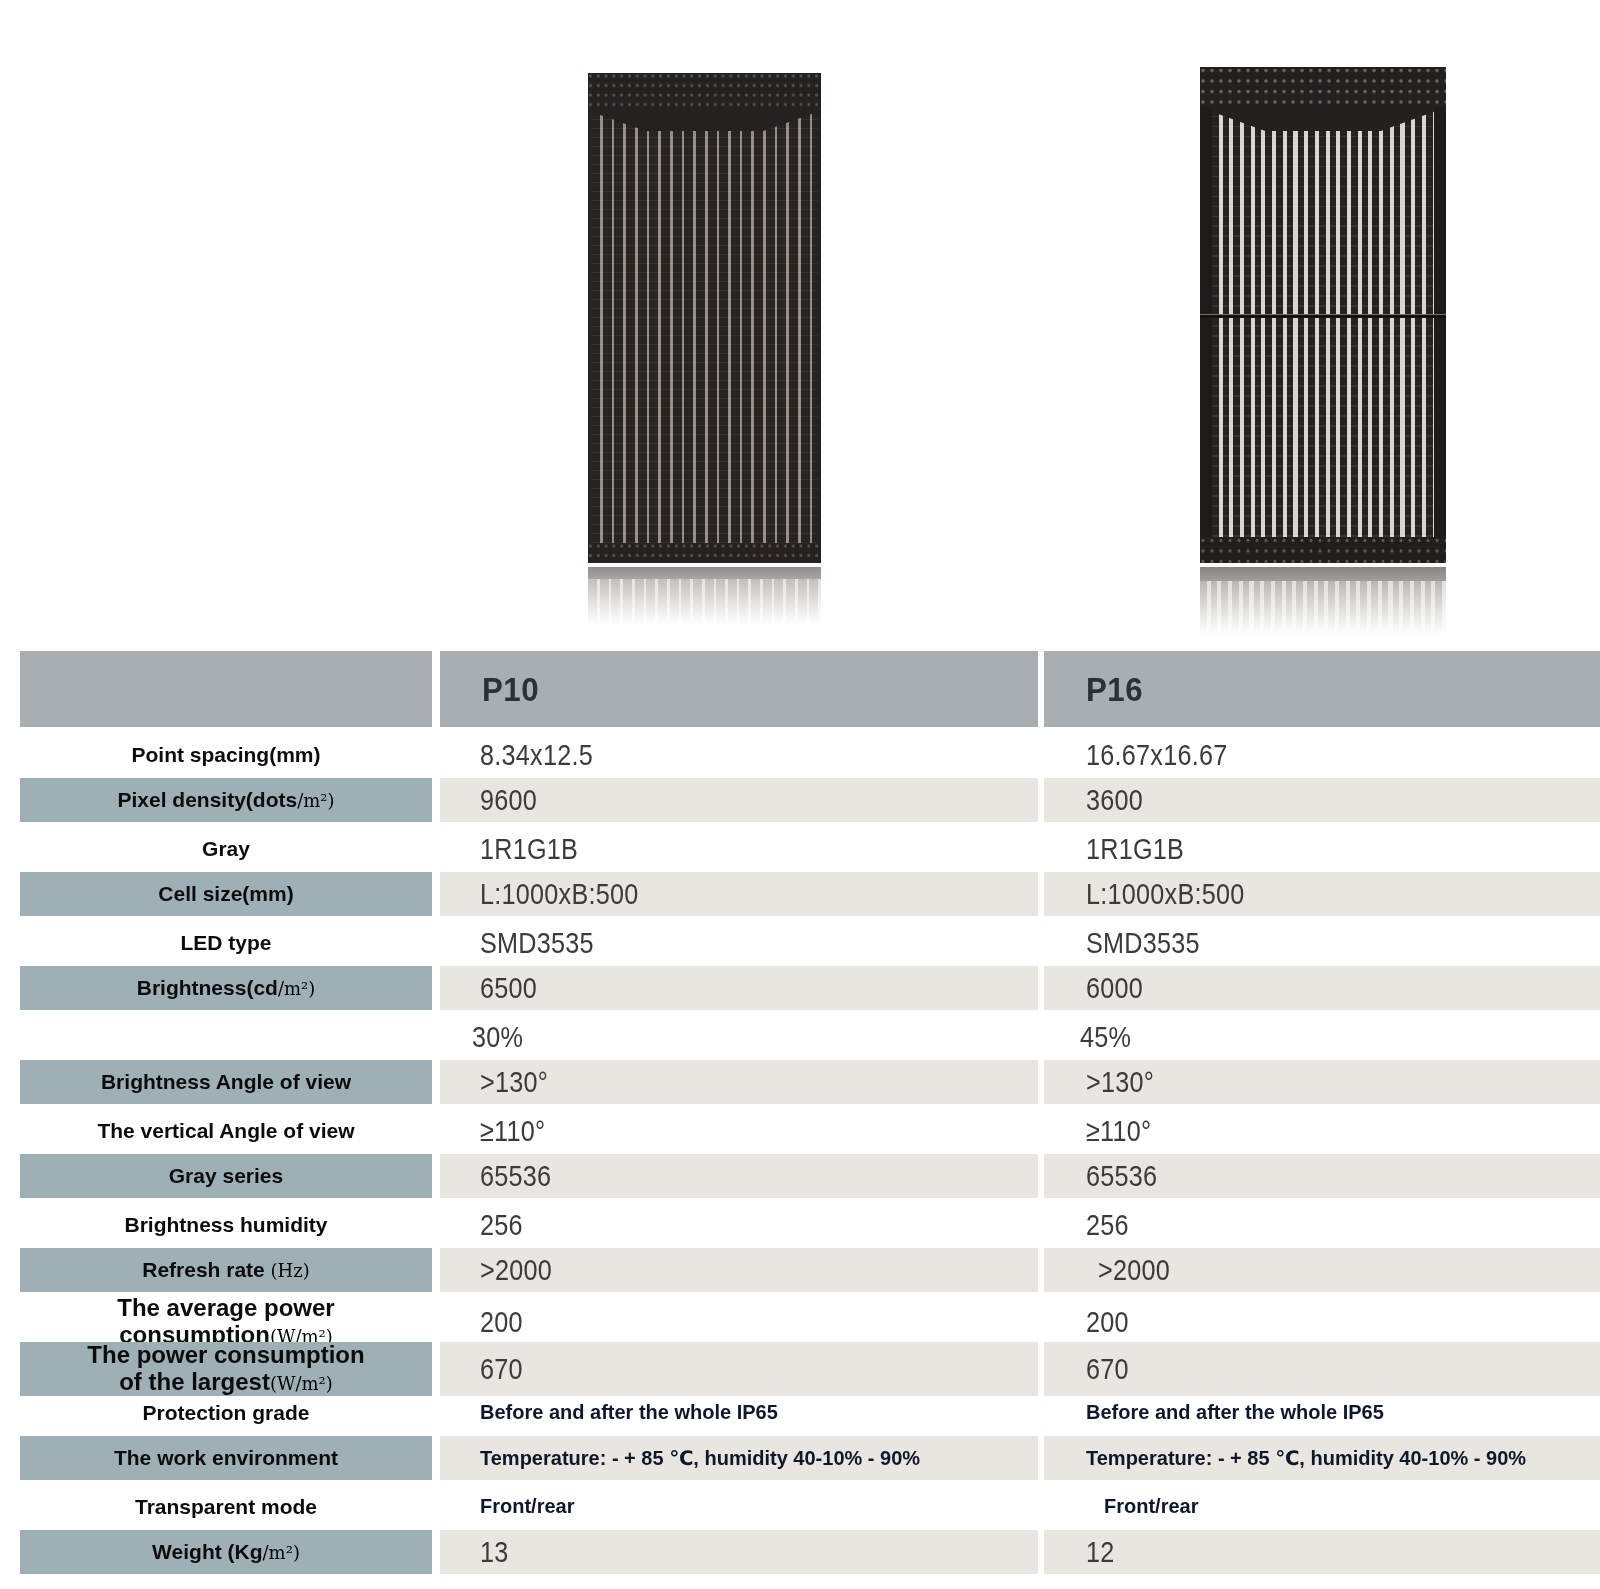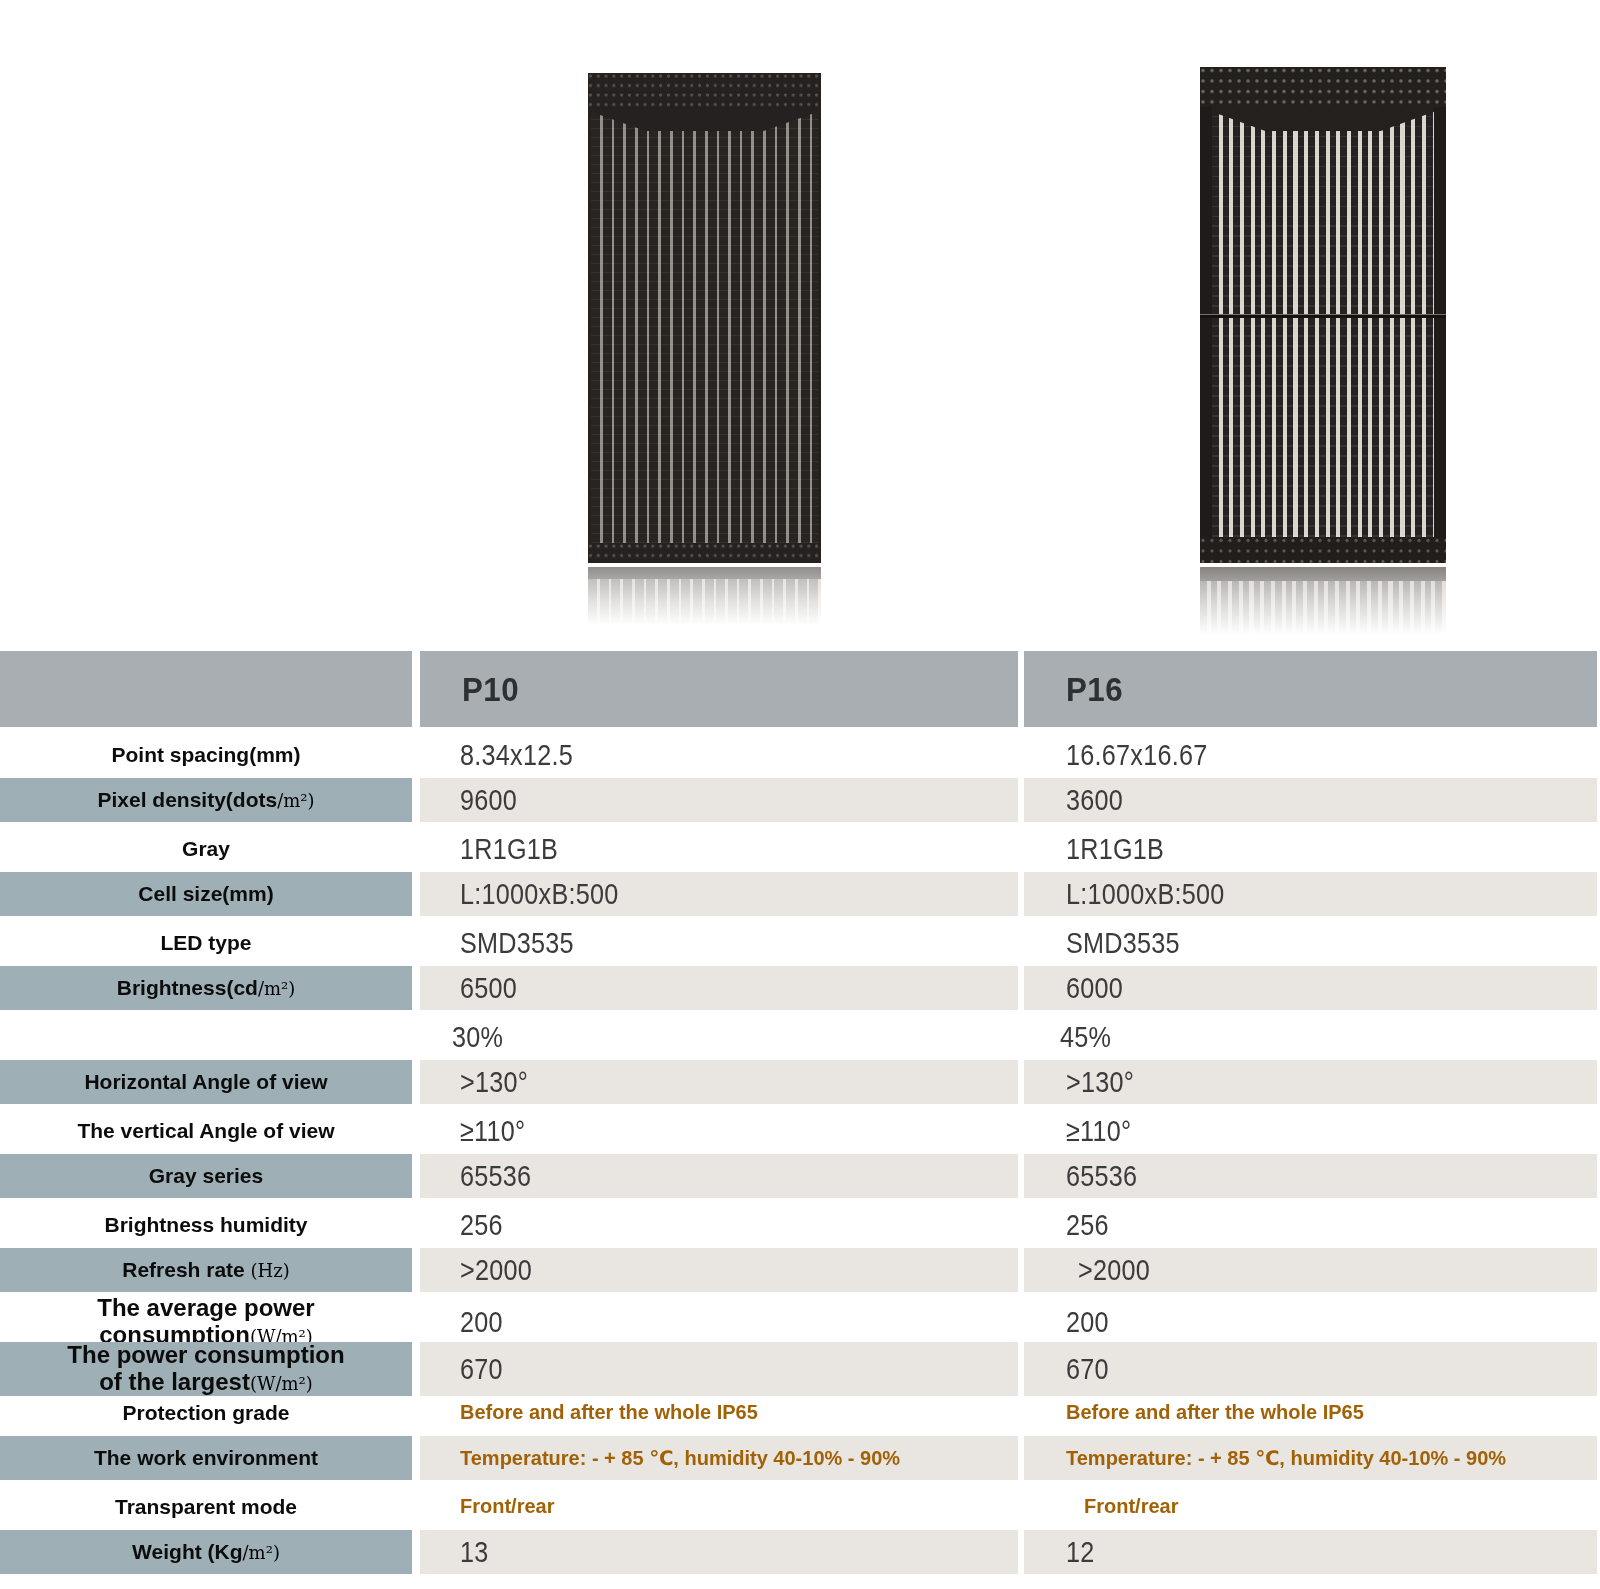--- a/index.html
+++ b/index.html
@@ -41,21 +41,21 @@
       repeating-linear-gradient(90deg,#7b756f 0 9px,#c7c2bc 9px 11.65px);}
   #p16-reflection{left:1200px;width:246px;height:72px;
     background:
       linear-gradient(to bottom, rgba(255,255,255,0.38), rgba(255,255,255,0.75) 52%, #fff 94%),
       linear-gradient(#3c3733 0 14px, rgba(0,0,0,0) 14px),
       repeating-linear-gradient(90deg,#6f6a64 0 6.6px,#c2bdb7 6.6px 10.7px);}
 
   
   :root{--c-header:#a8aeb1;--c-label:#9fafb6;--c-value:#e9e5e0;}
   #spec-table{position:absolute;left:0;top:651px;width:1597px;}
-  .thead,.trow{display:grid;grid-template-columns:412px 8px 598px 6px 573px;}
+  .thead,.trow{display:grid;grid-template-columns:412px 8px 598px 6px 573px;margin-left:20px;}
   .thead{height:80px;}
   .thead .hcell{background:var(--c-header);border-bottom:4px solid #fff;box-sizing:border-box;
     display:flex;align-items:center;}
   .hcol span{font-size:34px;font-weight:bold;color:#2d3134;display:inline-block;
     transform:scaleX(0.92);transform-origin:0 50%;letter-spacing:0.5px;}
   .hcol{padding-left:42px;}
   .gapcol{background:#fff;}
   .trow{height:47px;}
   .cell{box-sizing:border-box;display:flex;align-items:center;}
   .lab{justify-content:center;}
@@ -64,21 +64,21 @@
   .labwrap{text-align:center;line-height:1.12;}
   .lab-text{font-size:21px;font-weight:bold;color:#0c0c0c;white-space:pre-line;text-align:right;}
   .trow.big .lab-text{font-size:24px;}
   .unit{font-family:"DejaVu Serif","Liberation Serif",serif;font-size:18px;font-weight:normal;color:#000000;}
   .trow.nowrap-label .lab{justify-content:flex-start;padding-left:0;}
   .trow.nowrap-label .labwrap{white-space:nowrap;}
   .val{padding-left:40px;overflow:visible;}
   .v16{padding-left:42px;}
   .condensed{font-size:30px;font-weight:normal;color:#3b3b3b;display:inline-block;
     transform:scaleX(0.84);transform-origin:0 50%;white-space:nowrap;letter-spacing:0.3px;}
-  .boldval{font-size:20px;font-weight:bold;color:#a16207;white-space:nowrap;}
+  .boldval{font-size:20px;font-weight:bold;color:#0f172a;white-space:nowrap;}
 </style>
 </head>
 <body>
 
 <div id="canvas">
 
   <div class="panel" id="p10-panel">
     <div class="pbody"></div>
     <div class="stagger"></div>
     <div class="pcap-top"></div>
@@ -191,21 +191,21 @@
           <div class="cell val v10">
             <span class="condensed">30%</span>
           </div>
           <div class="gapcol"></div>
           <div class="cell val v16">
             <span class="condensed">45%</span>
           </div>
         </div>
         <div class="trow shaded">
           <div class="cell lab">
-            <span class="labwrap"><span class="lab-text">Horizontal Angle of view</span></span>
+            <span class="labwrap"><span class="lab-text">Brightness Angle of view</span></span>
           </div>
           <div class="gapcol"></div>
           <div class="cell val v10">
             <span class="condensed">&gt;130°</span>
           </div>
           <div class="gapcol"></div>
           <div class="cell val v16">
             <span class="condensed">&gt;130°</span>
           </div>
         </div>

